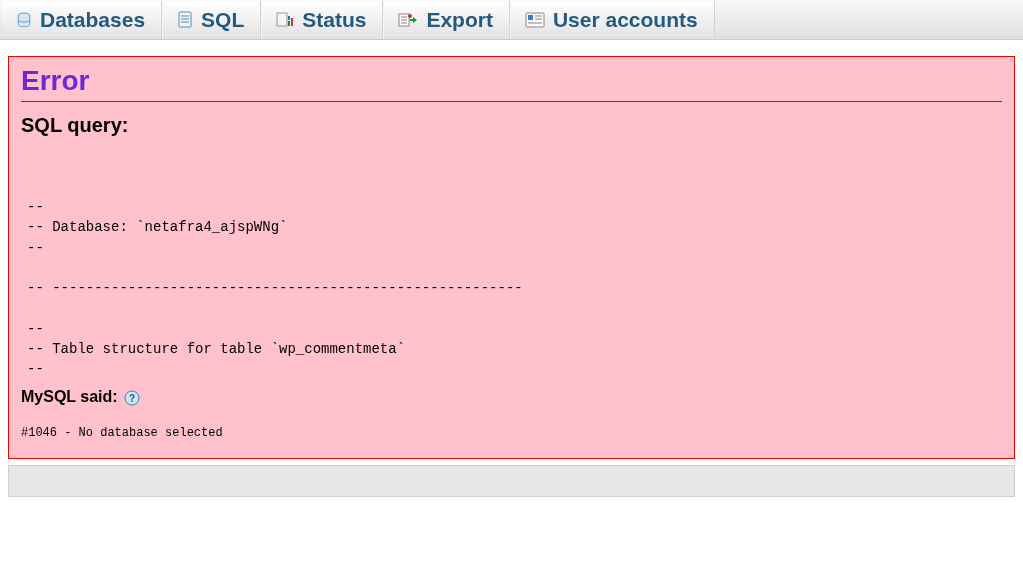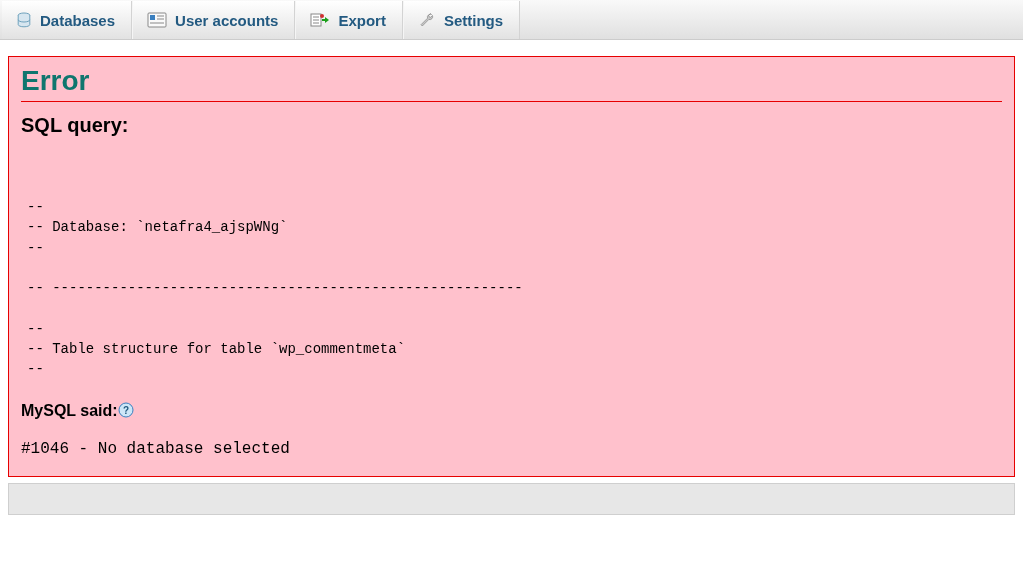--- a/index.html
+++ b/index.html
@@ -20,21 +20,21 @@
     height: 39px;
     padding: 0 2px;
   }
   .tab {
     display: flex;
     align-items: center;
     gap: 8px;
     padding: 0 16px 0 14px;
     color: #235a81;
     font-weight: bold;
-    font-size: 15px;
+    font-size: 21px;
     cursor: pointer;
     border-right: 1px solid #d3d3d3;
     border-left: 1px solid #f5f5f5;
     background: linear-gradient(#ffffff, #e2e2e2);
     height: 38px;
     margin-top: 1px;
     box-sizing: border-box;
   }
   .tab:first-child { border-left: none; }
   .tab svg { display: block; }
@@ -43,44 +43,45 @@
     margin: 16px 8px 0 8px;
     border: 1px solid #e60000;
     background: #ffc1cc;
     padding: 8px 12px 18px 12px;
     color: #000;
   }
   .errorbox h1 {
     margin: 0 0 4px 0;
     font-size: 28px;
     font-weight: bold;
-    color: #0f766e;
+    color: #6d28d9;
     border-bottom: 1px solid #e60000;
     padding-bottom: 4px;
   }
   .errorbox h2 {
     font-size: 20px;
     margin: 12px 0 6px 0;
   }
   .errorbox h2.mysql {
     display: inline-flex;
-    align-items: flex-start;
+    align-items: flex-end;
+    gap: 6px;
     font-size: 16px;
-    margin-top: 22px;
+    margin-top: 8px;
   }
   .errorbox .sqlblock {
     font-family: "Courier New", monospace;
     font-size: 14px;
     white-space: pre;
     margin: 60px 0 0 6px;
     line-height: 1.45;
   }
   .errorbox .mysqlmsg {
     font-family: "Courier New", monospace;
-    font-size: 16px;
+    font-size: 12px;
     margin: 14px 0 0 0;
   }
   
   .bottomstrip {
     margin: 6px 8px 0 8px;
     height: 30px;
     background: #e7e7e7;
     border: 1px solid #cfcfcf;
   }
   .help-icon {
@@ -96,59 +97,73 @@
     <span>
       <svg width="16" height="16" viewBox="0 0 16 16">
         <ellipse cx="8" cy="3.2" rx="5.8" ry="2.2" fill="#d7e6f0" stroke="#6fa2bd" stroke-width="1"></ellipse>
         <path d="M2.2 3.2v9.4c0 1.2 2.6 2.2 5.8 2.2s5.8-1 5.8-2.2V3.2" fill="#d7e6f0" stroke="#6fa2bd" stroke-width="1"></path>
         <path d="M2.2 7.8c0 1.2 2.6 2.2 5.8 2.2s5.8-1 5.8-2.2" fill="none" stroke="#6fa2bd" stroke-width="1"></path>
       </svg>
     </span>
     <span>Databases</span>
   </div>
 
-
+  <div class="tab">
+    <span>
+      <svg width="16" height="18" viewBox="0 0 16 18">
+        <rect x="2" y="1" width="12" height="15" rx="1" fill="#eef6fb" stroke="#5a8aa8"></rect>
+        <line x1="4" y1="5" x2="12" y2="5" stroke="#5a8aa8"></line>
+        <line x1="4" y1="8" x2="12" y2="8" stroke="#5a8aa8"></line>
+        <line x1="4" y1="11" x2="12" y2="11" stroke="#5a8aa8"></line>
+      </svg>
+    </span>
+    <span>SQL</span>
+  </div>
 
   <div class="tab">
     <span>
-      <svg width="20" height="16" viewBox="0 0 20 16">
-        <rect x="1" y="1" width="18" height="14" rx="1" fill="#fafafa" stroke="#888"></rect>
-        <rect x="3" y="3" width="5" height="5" fill="#3a7fbf"></rect>
-        <line x1="10" y1="4" x2="17" y2="4" stroke="#888"></line>
-        <line x1="10" y1="7" x2="17" y2="7" stroke="#888"></line>
-        <line x1="3" y1="11" x2="17" y2="11" stroke="#888"></line>
+      <svg width="18" height="16" viewBox="0 0 18 16">
+        <rect x="1" y="1" width="10" height="13" fill="#f4f4f4" stroke="#999"></rect>
+        <rect x="12" y="9" width="2" height="5" fill="#2e8b2e"></rect>
+        <rect x="15" y="6" width="2" height="8" fill="#d03030"></rect>
+        <rect x="12" y="4" width="2" height="4" fill="#2a6fb5"></rect>
       </svg>
     </span>
-    <span>User accounts</span>
+    <span>Status</span>
   </div>
 
   <div class="tab">
     <span>
       <svg width="20" height="16" viewBox="0 0 20 16">
         <rect x="1" y="2" width="10" height="12" fill="#fff" stroke="#888"></rect>
         <line x1="3" y1="5" x2="9" y2="5" stroke="#888"></line>
         <line x1="3" y1="8" x2="9" y2="8" stroke="#888"></line>
         <line x1="3" y1="11" x2="9" y2="11" stroke="#888"></line>
         <path d="M12 8 h5" stroke="#1aa01a" stroke-width="2"></path>
         <path d="M15 5 l4 3 -4 3 z" fill="#1aa01a"></path>
         <circle cx="12" cy="4" r="2" fill="#d03030"></circle>
       </svg>
     </span>
     <span>Export</span>
   </div>
 
-
   <div class="tab">
     <span>
-      <svg width="18" height="18" viewBox="0 0 18 18">
-        <path d="M13.5 3.5a3 3 0 0 0-4 3.7L3 13.7l1.3 1.3 6.5-6.5a3 3 0 0 0 3.7-4l-1.8 1.8-1.5-.5-.5-1.5 1.8-1.8z" fill="#c7c7c7" stroke="#7a7a7a" stroke-width="0.6"></path>
+      <svg width="20" height="16" viewBox="0 0 20 16">
+        <rect x="1" y="1" width="18" height="14" rx="1" fill="#fafafa" stroke="#888"></rect>
+        <rect x="3" y="3" width="5" height="5" fill="#3a7fbf"></rect>
+        <line x1="10" y1="4" x2="17" y2="4" stroke="#888"></line>
+        <line x1="10" y1="7" x2="17" y2="7" stroke="#888"></line>
+        <line x1="3" y1="11" x2="17" y2="11" stroke="#888"></line>
       </svg>
     </span>
-    <span>Settings</span>
+    <span>User accounts</span>
   </div>
+
+
 
 </div>
 
 <div class="errorbox">
   <h1>Error</h1>
 
   <h2>SQL query:</h2>
 
   <div class="sqlblock">--
 -- Database: `netafra4_ajspWNg`

